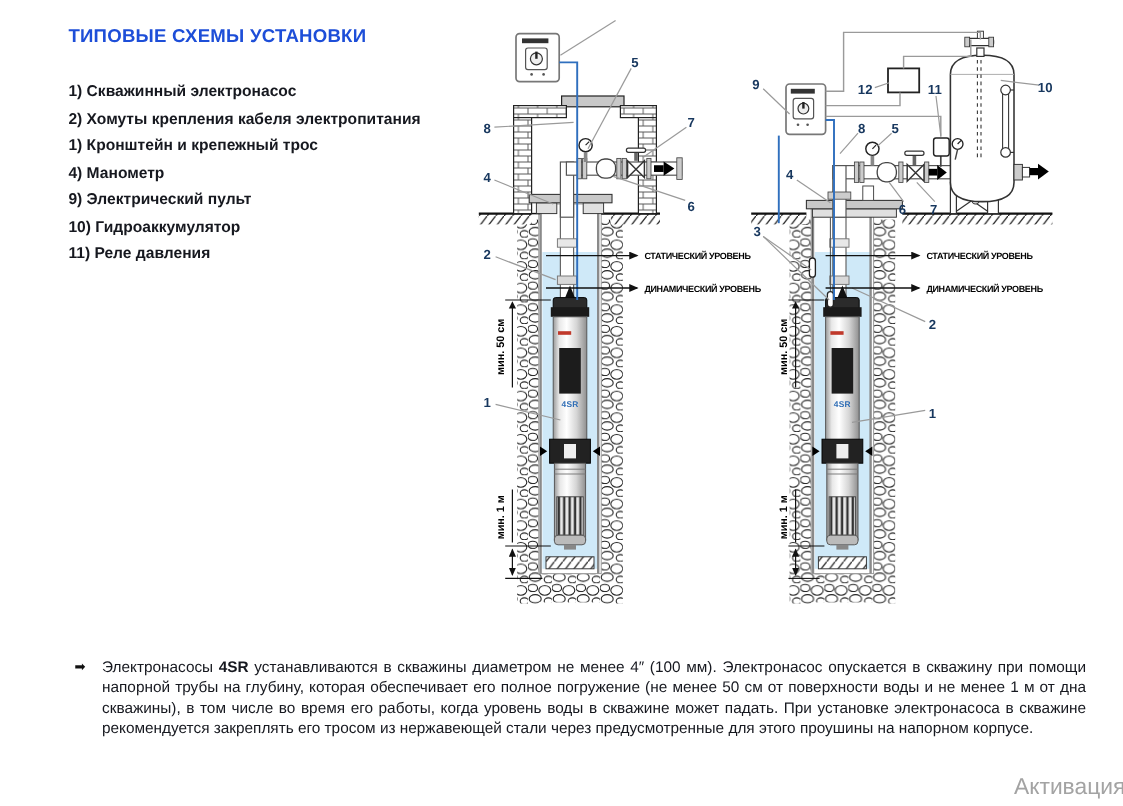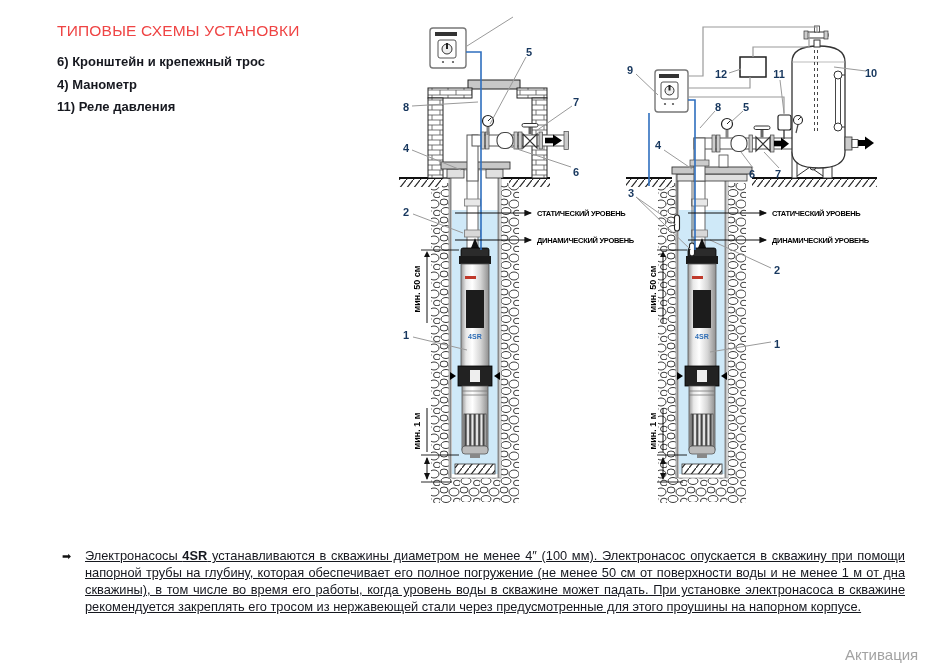--- a/index.html
+++ b/index.html
@@ -1,43 +1,47 @@
 <!DOCTYPE html>
 <html><head>
 <meta charset="utf-8">
 <style>
   html,body{margin:0;padding:0;background:#fff;}
   .page{position:relative;width:936px;height:672px;background:#fff;overflow:hidden;
         font-family:"Liberation Sans",sans-serif;}
   .left-col{position:absolute;left:57px;top:22px;width:345px;}
-  .doc-title{margin:0 0 14px 0;font-size:15.5px;font-weight:normal;color:#ef4444;letter-spacing:.2px;}
+  .doc-title{margin:0 0 28px 0;font-size:15.5px;font-weight:bold;color:#1d4ed8;letter-spacing:.2px;}
   .legend-item{font-size:13px;font-weight:bold;color:#16181f;line-height:16px;margin-bottom:6.5px;
                white-space:pre-line;}
   .diagram-svg{position:absolute;left:390px;top:0;width:546px;height:535px;}
   .note{position:absolute;left:62px;top:547px;width:843px;font-size:12.8px;line-height:17px;
         color:#16181f;text-align:justify;}
-  .note-inner{display:block;padding-left:23px;text-decoration:underline;}
+  .note-inner{display:block;padding-left:23px;}
   .note-bullet{position:absolute;left:0;top:1px;font-size:11px;color:#111;}
   .watermark{position:absolute;left:845px;top:646px;width:91px;overflow:hidden;white-space:nowrap;
-             font-size:15px;color:#a3a3a3;}
+             font-size:19px;color:#a3a3a3;}
   
   .lbl{font-family:"Liberation Sans",sans-serif;font-size:11px;font-weight:bold;fill:#17375e;}
   .lvl{font-family:"Liberation Sans",sans-serif;font-size:7.5px;font-weight:bold;fill:#000;letter-spacing:-.3px;}
   .dim{font-family:"Liberation Sans",sans-serif;font-size:9px;font-weight:bold;fill:#000;}
   .model{font-family:"Liberation Sans",sans-serif;font-size:7px;font-weight:bold;fill:#2e6db5;letter-spacing:.2px;}
 </style>
 </head>
 <body>
 
 <div class="page">
 
   <div class="left-col">
     <h1 class="doc-title">ТИПОВЫЕ СХЕМЫ УСТАНОВКИ</h1>
-    <div class="legend-item">6) Кронштейн и крепежный трос</div>
+    <div class="legend-item">1) Скважинный электронасос</div>
+    <div class="legend-item">2) Хомуты крепления кабеля электропитания</div>
+    <div class="legend-item">1) Кронштейн и крепежный трос</div>
     <div class="legend-item">4) Манометр</div>
+    <div class="legend-item">9) Электрический пульт</div>
+    <div class="legend-item">10) Гидроаккумулятор</div>
     <div class="legend-item">11) Реле давления</div>
   </div>
 
   <svg class="diagram-svg" viewBox="390 0 546 535">
     <defs>
       <pattern id="bricks" patternUnits="userSpaceOnUse" width="16" height="10">
         <rect width="16" height="10" fill="#fff"></rect>
         <path d="M0 0H16M0 5H16M0 10H16" stroke="#555" stroke-width=".8" fill="none"></path>
         <path d="M8 0V5M0 5V10M16 5V10" stroke="#555" stroke-width=".8"></path>
       </pattern>

